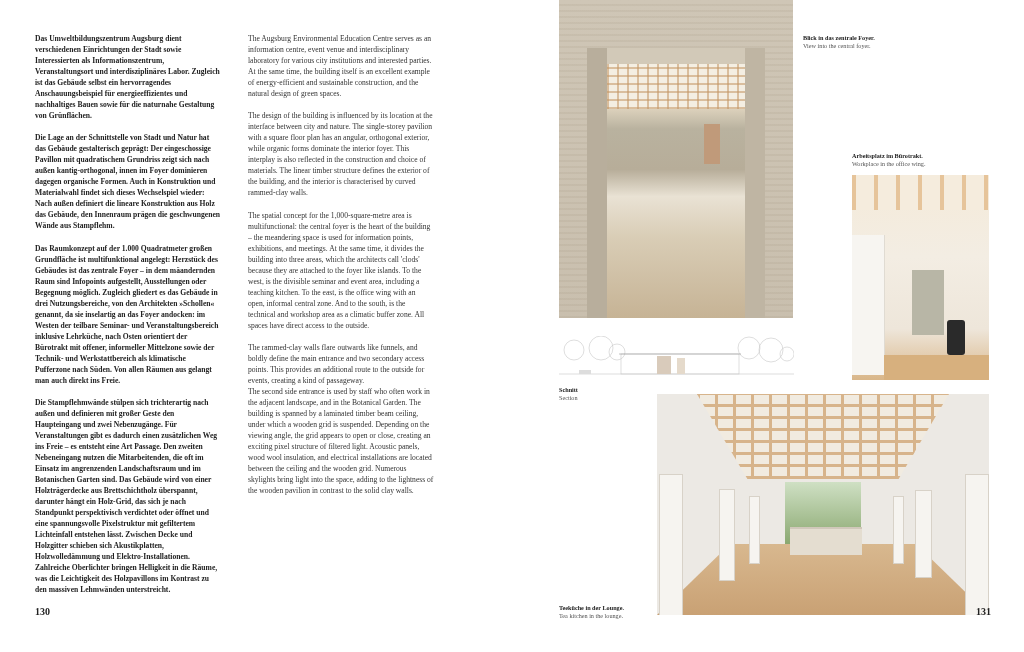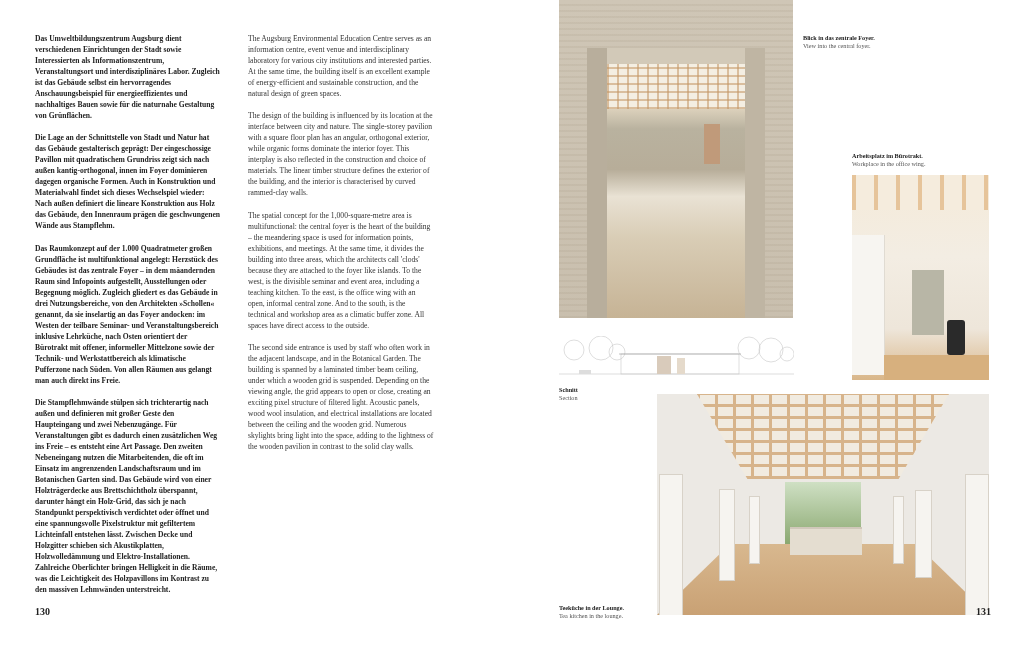--- a/index.html
+++ b/index.html
@@ -66,20 +66,21 @@
   <p>Das Umweltbildungszentrum Augsburg dient verschiedenen Einrichtungen der Stadt sowie Interessierten als Informationszentrum, Veranstaltungsort und interdisziplinäres Labor. Zugleich ist das Gebäude selbst ein hervorragendes Anschauungsbeispiel für energieeffizientes und nachhaltiges Bauen sowie für die naturnahe Gestaltung von Grünflächen.</p>
   <p>Die Lage an der Schnittstelle von Stadt und Natur hat das Gebäude gestalterisch geprägt: Der eingeschossige Pavillon mit quadratischem Grundriss zeigt sich nach außen kantig-orthogonal, innen im Foyer dominieren dagegen organische Formen. Auch in Konstruktion und Materialwahl findet sich dieses Wechselspiel wieder: Nach außen definiert die lineare Konstruktion aus Holz das Gebäude, den Innenraum prägen die geschwungenen Wände aus Stampflehm.</p>
   <p>Das Raumkonzept auf der 1.000 Quadratmeter großen Grundfläche ist multifunktional angelegt: Herzstück des Gebäudes ist das zentrale Foyer – in dem mäandernden Raum sind Infopoints aufgestellt, Ausstellungen oder Begegnung möglich. Zugleich gliedert es das Gebäude in drei Nutzungsbereiche, von den Architekten »Schollen« genannt, da sie inselartig an das Foyer andocken: im Westen der teilbare Seminar- und Veranstaltungsbereich inklusive Lehrküche, nach Osten orientiert der Bürotrakt mit offener, informeller Mittelzone sowie der Technik- und Werkstattbereich als klimatische Pufferzone nach Süden. Von allen Räumen aus gelangt man auch direkt ins Freie.</p>
   <p>Die Stampflehmwände stülpen sich trichterartig nach außen und definieren mit großer Geste den Haupteingang und zwei Nebenzugänge. Für Veranstaltungen gibt es dadurch einen zusätzlichen Weg ins Freie – es entsteht eine Art Passage. Den zweiten Nebeneingang nutzen die Mitarbeitenden, die oft im Einsatz im angrenzenden Landschaftsraum und im Botanischen Garten sind. Das Gebäude wird von einer Holzträgerdecke aus Brettschichtholz überspannt, darunter hängt ein Holz-Grid, das sich je nach Standpunkt perspektivisch verdichtet oder öffnet und eine spannungsvolle Pixelstruktur mit gefiltertem Lichteinfall entstehen lässt. Zwischen Decke und Holzgitter schieben sich Akustikplatten, Holzwolledämmung und Elektro-Installationen. Zahlreiche Oberlichter bringen Helligkeit in die Räume, was die Leichtigkeit des Holzpavillons im Kontrast zu den massiven Lehmwänden unterstreicht.</p>
 </div>
 
 <div class="col col-en">
   <p>The Augsburg Environmental Education Centre serves as an information centre, event venue and interdisciplinary laboratory for various city institutions and interested parties. At the same time, the building itself is an excellent example of energy-efficient and sustainable construction, and the natural design of green spaces.</p>
   <p>The design of the building is influenced by its location at the interface between city and nature. The single-storey pavilion with a square floor plan has an angular, orthogonal exterior, while organic forms dominate the interior foyer. This interplay is also reflected in the construction and choice of materials. The linear timber structure defines the exterior of the building, and the interior is characterised by curved rammed-clay walls.</p>
   <p>The spatial concept for the 1,000-square-metre area is multifunctional: the central foyer is the heart of the building – the meandering space is used for information points, exhibitions, and meetings. At the same time, it divides the building into three areas, which the architects call 'clods' because they are attached to the foyer like islands. To the west, is the divisible seminar and event area, including a teaching kitchen. To the east, is the office wing with an open, informal central zone. And to the south, is the technical and workshop area as a climatic buffer zone. All spaces have direct access to the outside.</p>
+  <p class="tight">The rammed-clay walls flare outwards like funnels, and boldly define the main entrance and two secondary access points. This provides an additional route to the outside for events, creating a kind of passageway.</p>
   <p>The second side entrance is used by staff who often work in the adjacent landscape, and in the Botanical Garden. The building is spanned by a laminated timber beam ceiling, under which a wooden grid is suspended. Depending on the viewing angle, the grid appears to open or close, creating an exciting pixel structure of filtered light. Acoustic panels, wood wool insulation, and electrical installations are located between the ceiling and the wooden grid. Numerous skylights bring light into the space, adding to the lightness of the wooden pavilion in contrast to the solid clay walls.</p>
 </div>
 
 <div class="folio folio-left">130</div>
 
 <div class="photo" id="foyer">
   <div class="opening"></div>
   <div class="grid"></div>
   <div class="door"></div>
   <div class="lintel"></div>

